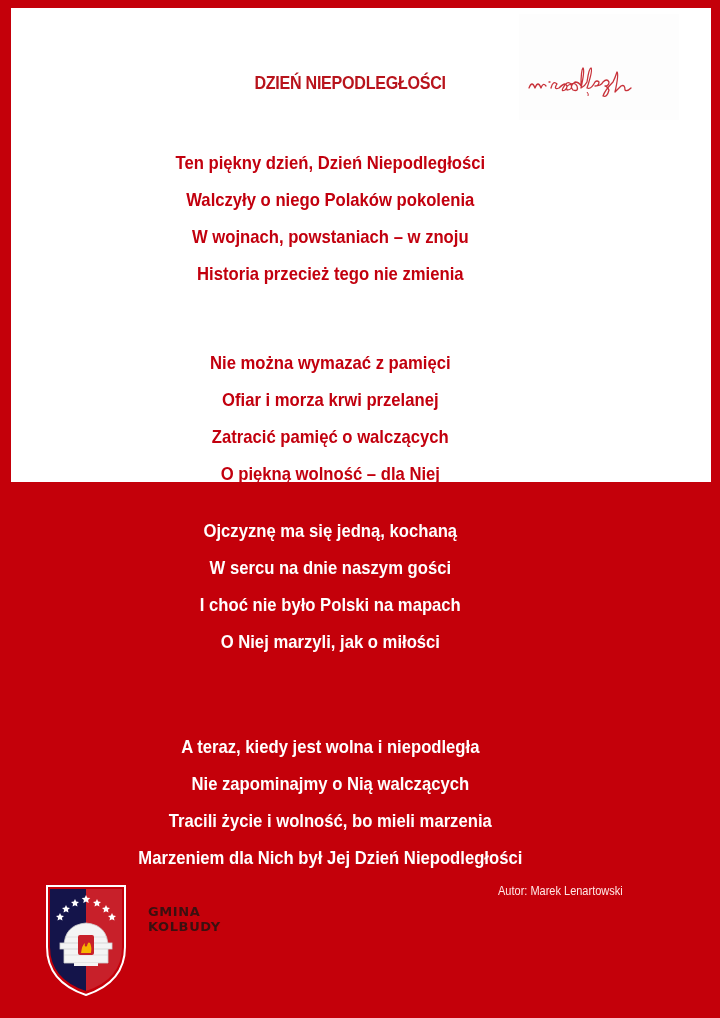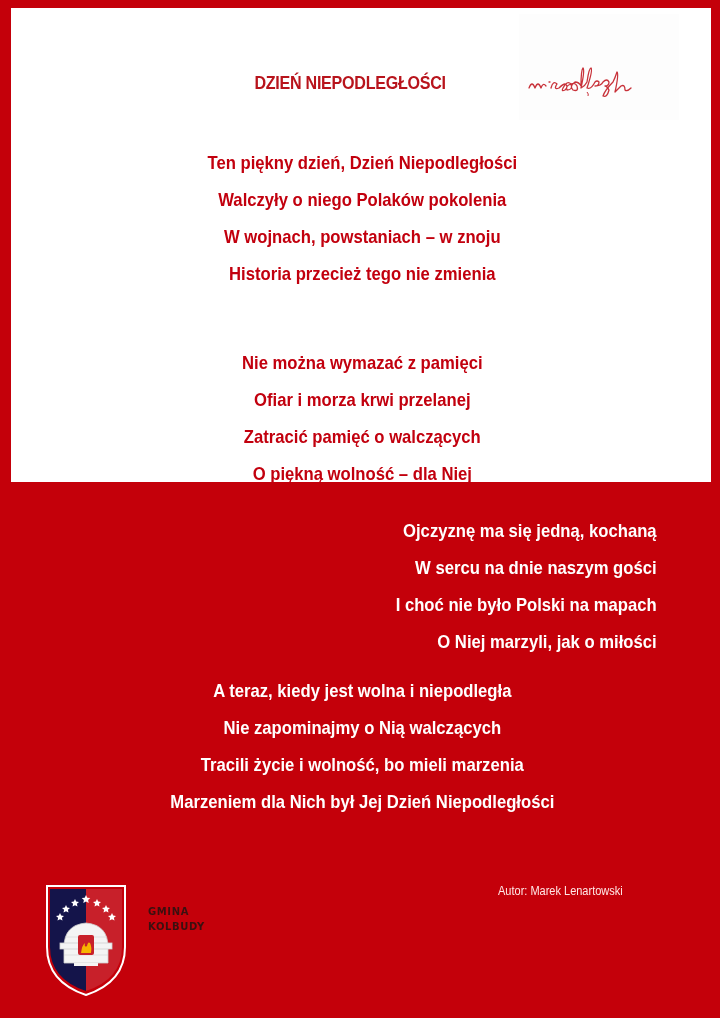--- a/index.html
+++ b/index.html
@@ -54,21 +54,20 @@
       left: 527px;
       top: 58px;
       width: 150px;
       height: 40px;
     }
     .stanza {
       position: absolute;
       left: 0;
       width: 654px;
       text-align: center;
-      margin-left: 32px;
     }
     .line {
       display: block;
       height: 37px;
       line-height: 37px;
       font-weight: bold;
       font-size: 18.5px;
       transform: scaleX(0.9);
       transform-origin: 360px 50%;
       white-space: nowrap;
@@ -91,21 +90,21 @@
       left: 44px;
       top: 883px;
       width: 84px;
       height: 114px;
     }
     .brand {
       position: absolute;
       left: 148px;
       top: 904px;
       font-weight: bold;
-      font-size: 10px;
+      font-size: 13px;
       line-height: 15px;
       color: #3b1010;
       letter-spacing: 0.6px;
       font-family: "DejaVu Sans", sans-serif;
     }
     .brand span { display: block; }
   </style>
 </head>
 <body>
 
@@ -128,28 +127,28 @@
   <span class="line">Historia przecież tego nie zmienia</span>
 </div>
 
 <div class="stanza red" style="top:344px;">
   <span class="line">Nie można wymazać z pamięci</span>
   <span class="line">Ofiar i morza krwi przelanej</span>
   <span class="line">Zatracić pamięć o walczących</span>
   <span class="line">O piękną wolność – dla Niej</span>
 </div>
 
-<div class="stanza white" style="top:512px;text-align:right;">
+<div class="stanza white" style="top:512px;">
   <span class="line">Ojczyznę ma się jedną, kochaną</span>
   <span class="line">W sercu na dnie naszym gości</span>
   <span class="line">I choć nie było Polski na mapach</span>
   <span class="line">O Niej marzyli, jak o miłości</span>
 </div>
 
-<div class="stanza white" style="top:672px;">
+<div class="stanza white" style="top:728px;">
   <span class="line">A teraz, kiedy jest wolna i niepodległa</span>
   <span class="line">Nie zapominajmy o Nią walczących</span>
   <span class="line">Tracili życie i wolność, bo mieli marzenia</span>
   <span class="line">Marzeniem dla Nich był Jej Dzień Niepodległości</span>
 </div>
 
 <div class="author">Autor: Marek Lenartowski</div>
 
 <svg class="shield" viewBox="0 0 84 114">
   <defs>

